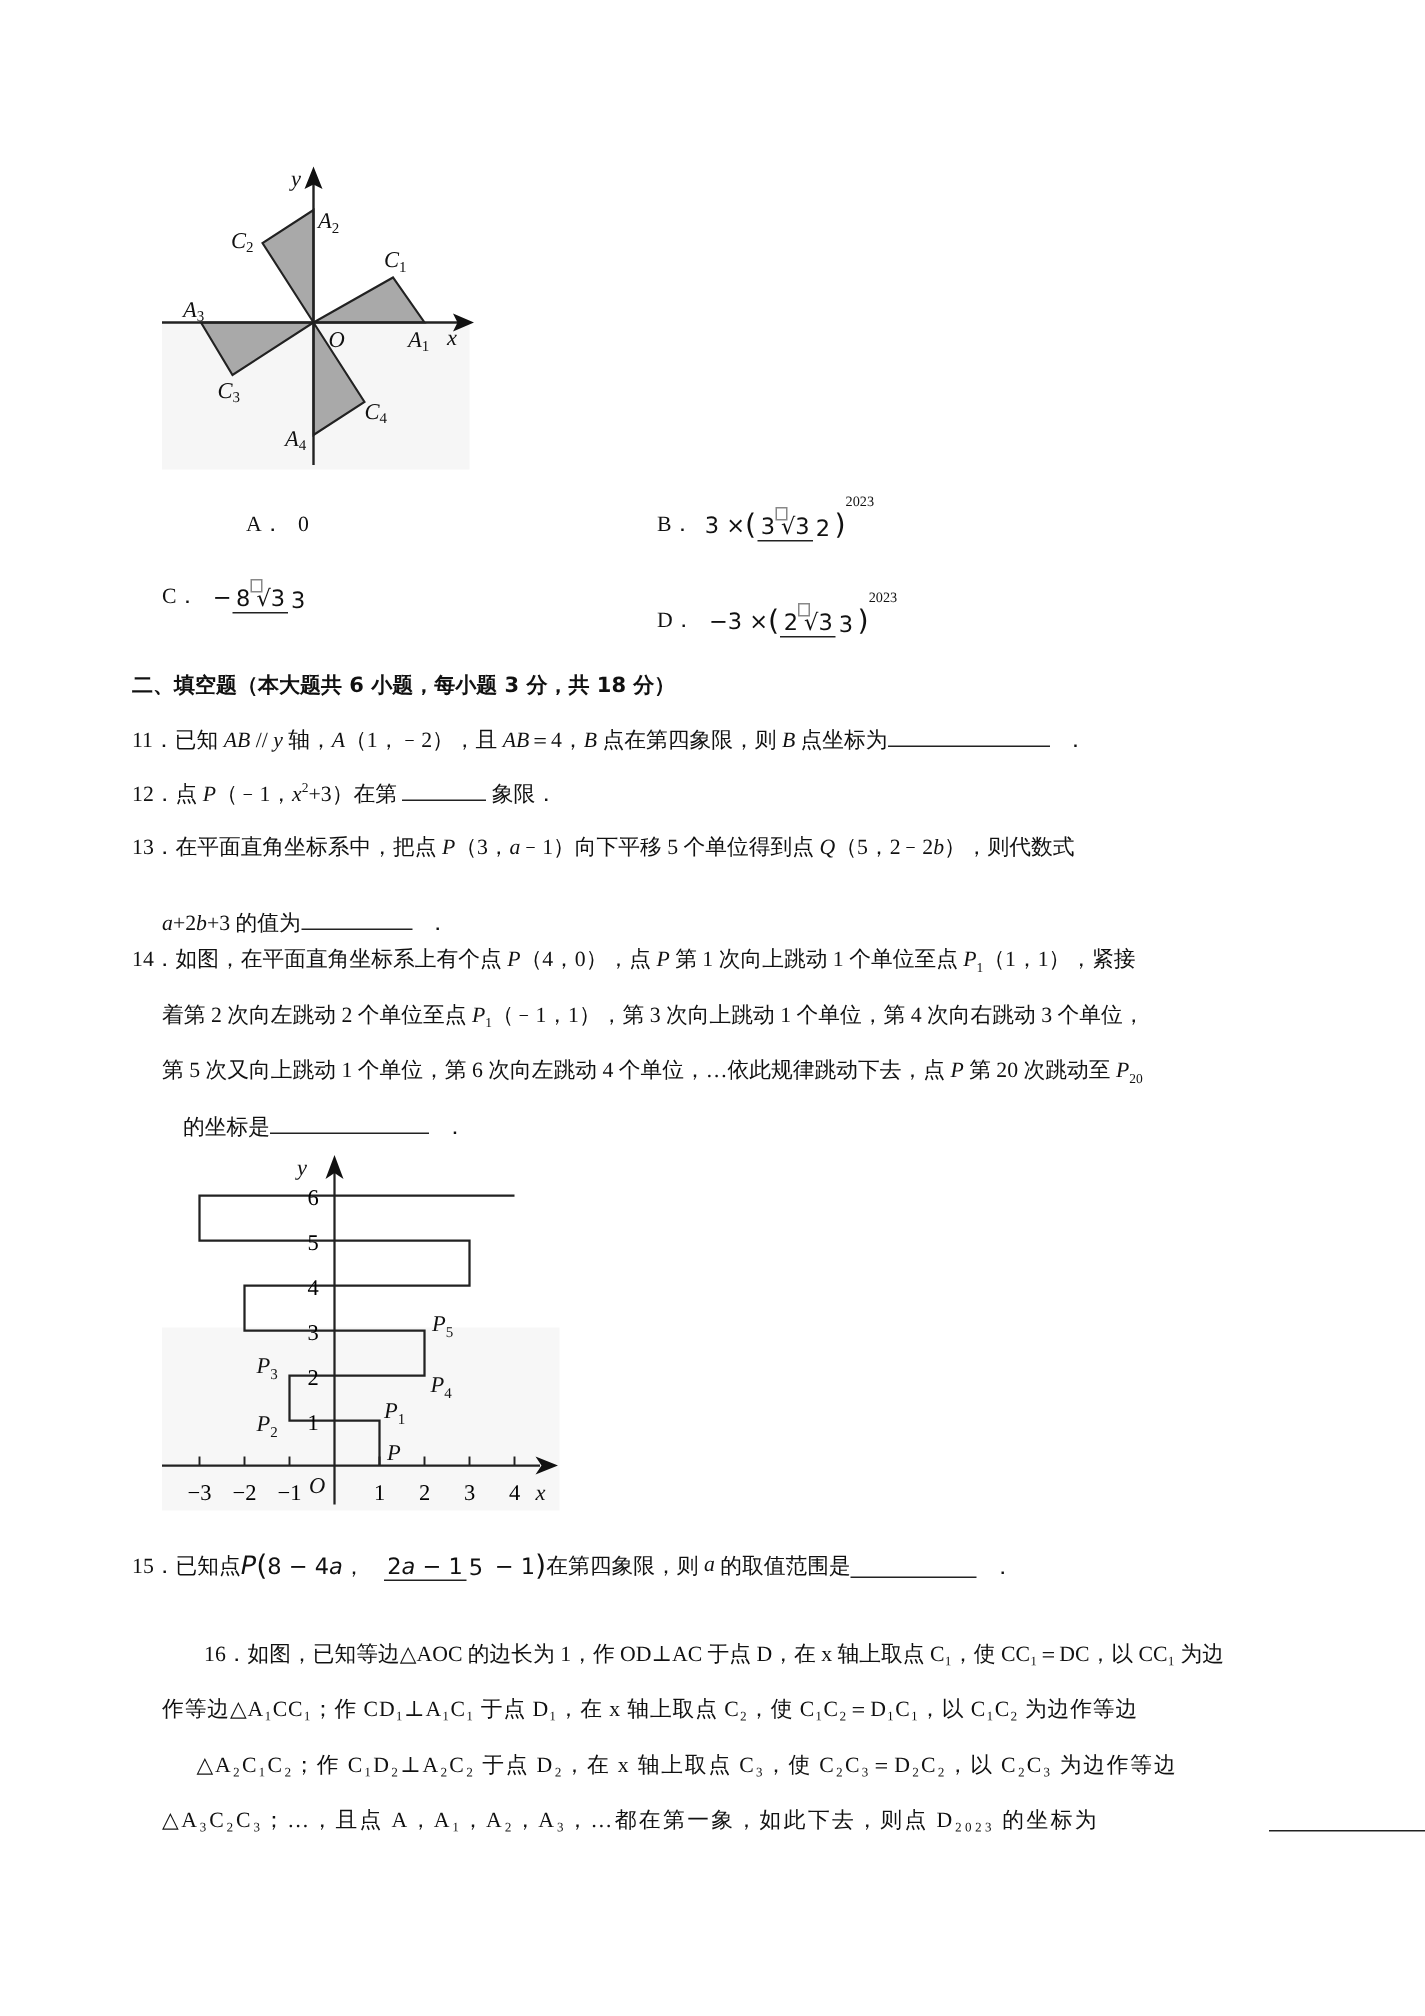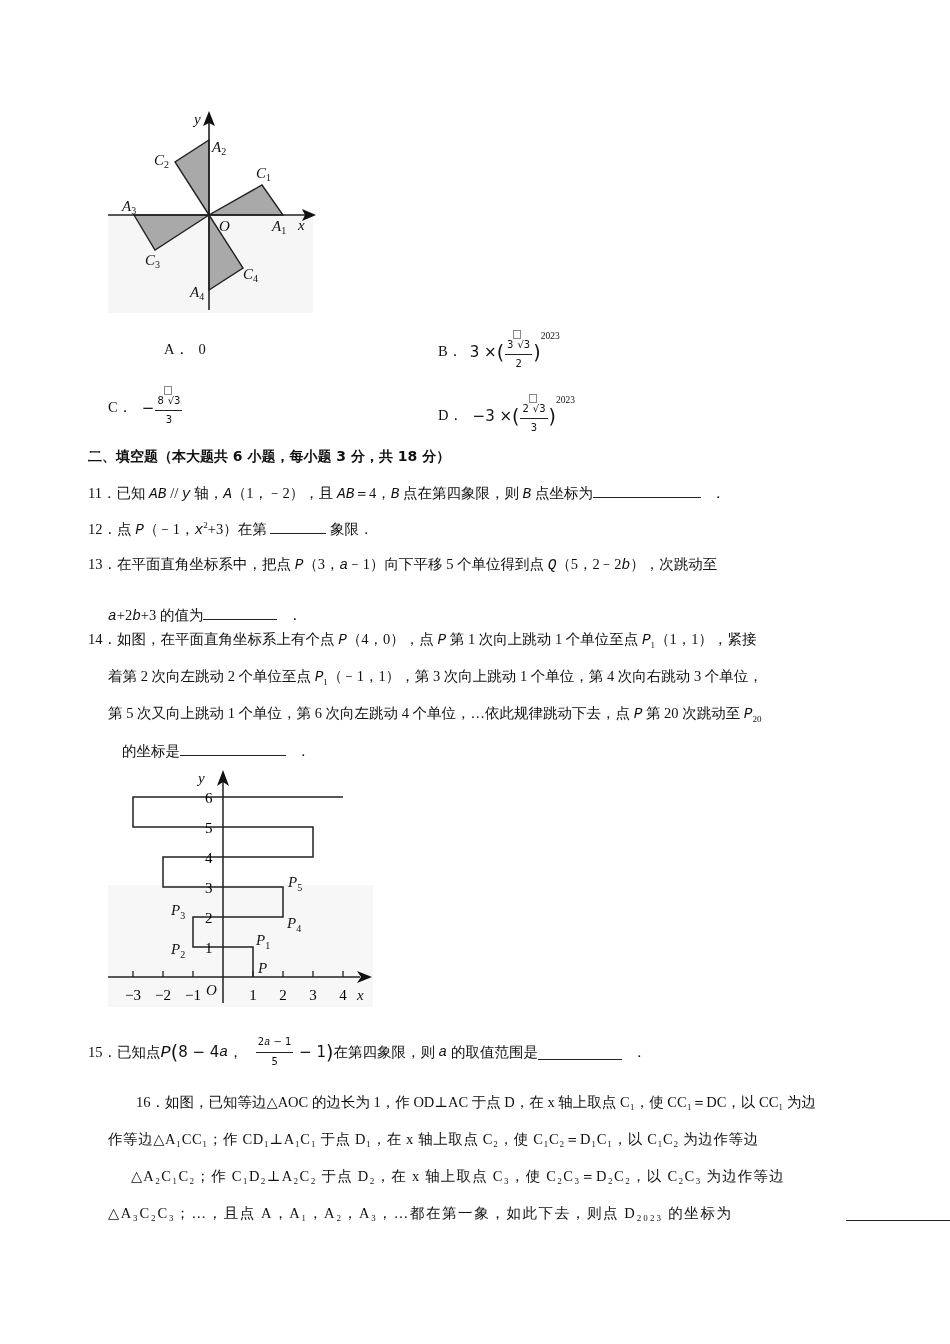--- a/index.html
+++ b/index.html
@@ -3,24 +3,24 @@
 <meta charset="utf-8">
 <style>
   html, body { margin: 0; padding: 0; background: #ffffff; }
   body {
     width: 950px; height: 1344px; position: relative; overflow: hidden;
     font-family: "Liberation Serif", "DejaVu Serif", serif;
     color: #111;
     font-size: 14.5px;
   }
   .abs { position: absolute; white-space: nowrap; }
-  i.m { font-style: italic; font-family: Liberation Mono, monospace; }
+  i.m { font-style: italic; }
   sub, sup { font-size: 9px; line-height: 0; }
   .blank { display: inline-block; border-bottom: 1px solid #222; height: 14px; vertical-align: baseline; }
-  .frac { display: inline-flex; flex-direction: column; align-items: center; vertical-align: middle; font-family: "DejaVu Sans", sans-serif; font-size: 10px; line-height: 18px; margin: 0 1px; }
+  .frac { display: inline-flex; flex-direction: row; align-items: flex-end; vertical-align: middle; font-family: "DejaVu Sans", sans-serif; font-size: 15px; line-height: 18px; margin: 0 1px; }
   .frac .num { border-bottom: 1px solid #222; padding: 0 2px; }
   .frac .den { padding: 0 2px; }
   .paren { font-family: "DejaVu Sans", sans-serif; font-size: 19px; vertical-align: middle; }
   .exp { font-size: 9.5px; vertical-align: 16px; }
   .box { display: inline-block; width: 6px; height: 7px; border: 1px solid #888; vertical-align: 9px; margin-right: -4px; }
   .sans { font-family: "DejaVu Sans", sans-serif; }
   .heading { font-weight: bold; font-family: "DejaVu Sans", sans-serif; font-size: 14px; }
   svg text { font-family: "Liberation Serif", "DejaVu Serif", serif; }
 </style>
 </head>
@@ -86,21 +86,21 @@
 
 <div class="abs" style="left:88px; top:483px;">
   <span>11．</span><span>已知 </span><i class="m">AB</i><span> // </span><i class="m">y</i><span> 轴，</span><i class="m">A</i><span>（1，﹣2），且 </span><i class="m">AB</i><span>＝4，</span><i class="m">B</i><span> 点在第四象限，则 </span><i class="m">B</i><span> 点坐标为</span><span class="blank" style="width:108px"></span><span style="margin-left:10px">．</span>
 </div>
 
 <div class="abs" style="left:88px; top:519px;">
   <span>12．</span><span>点 </span><i class="m">P</i><span>（﹣1，</span><i class="m">x</i><sup>2</sup><span>+3）在第 </span><span class="blank" style="width:56px"></span><span> 象限．</span>
 </div>
 
 <div class="abs" style="left:88px; top:555px;">
-  <span>13．</span><span>在平面直角坐标系中，把点 </span><i class="m">P</i><span>（3，</span><i class="m">a</i><span>﹣1）向下平移 5 个单位得到点 </span><i class="m">Q</i><span>（5，2﹣2</span><i class="m">b</i><span>），次跳动至</span>
+  <span>13．</span><span>在平面直角坐标系中，把点 </span><i class="m">P</i><span>（3，</span><i class="m">a</i><span>﹣1）向下平移 5 个单位得到点 </span><i class="m">Q</i><span>（5，2﹣2</span><i class="m">b</i><span>），则代数式</span>
 </div>
 <div class="abs" style="left:108px; top:593px;margin-top:12px;">
   <i class="m">a</i><span>+2</span><i class="m">b</i><span>+3 的值为</span><span class="blank" style="width:74px"></span><span style="margin-left:10px">．</span>
 </div>
 
 <div class="abs" style="left:88px; top:630px;">
   <span>14．</span><span>如图，在平面直角坐标系上有个点 </span><i class="m">P</i><span>（4，0），点 </span><i class="m">P</i><span> 第 1 次向上跳动 1 个单位至点 </span><i class="m">P</i><sub>1</sub><span>（1，1），紧接</span>
 </div>
 <div class="abs" style="left:108px; top:667px;">
   <span>着第 2 次向左跳动 2 个单位至点 </span><i class="m">P</i><sub>1</sub><span>（﹣1，1），第 3 次向上跳动 1 个单位，第 4 次向右跳动 3 个单位，</span>

